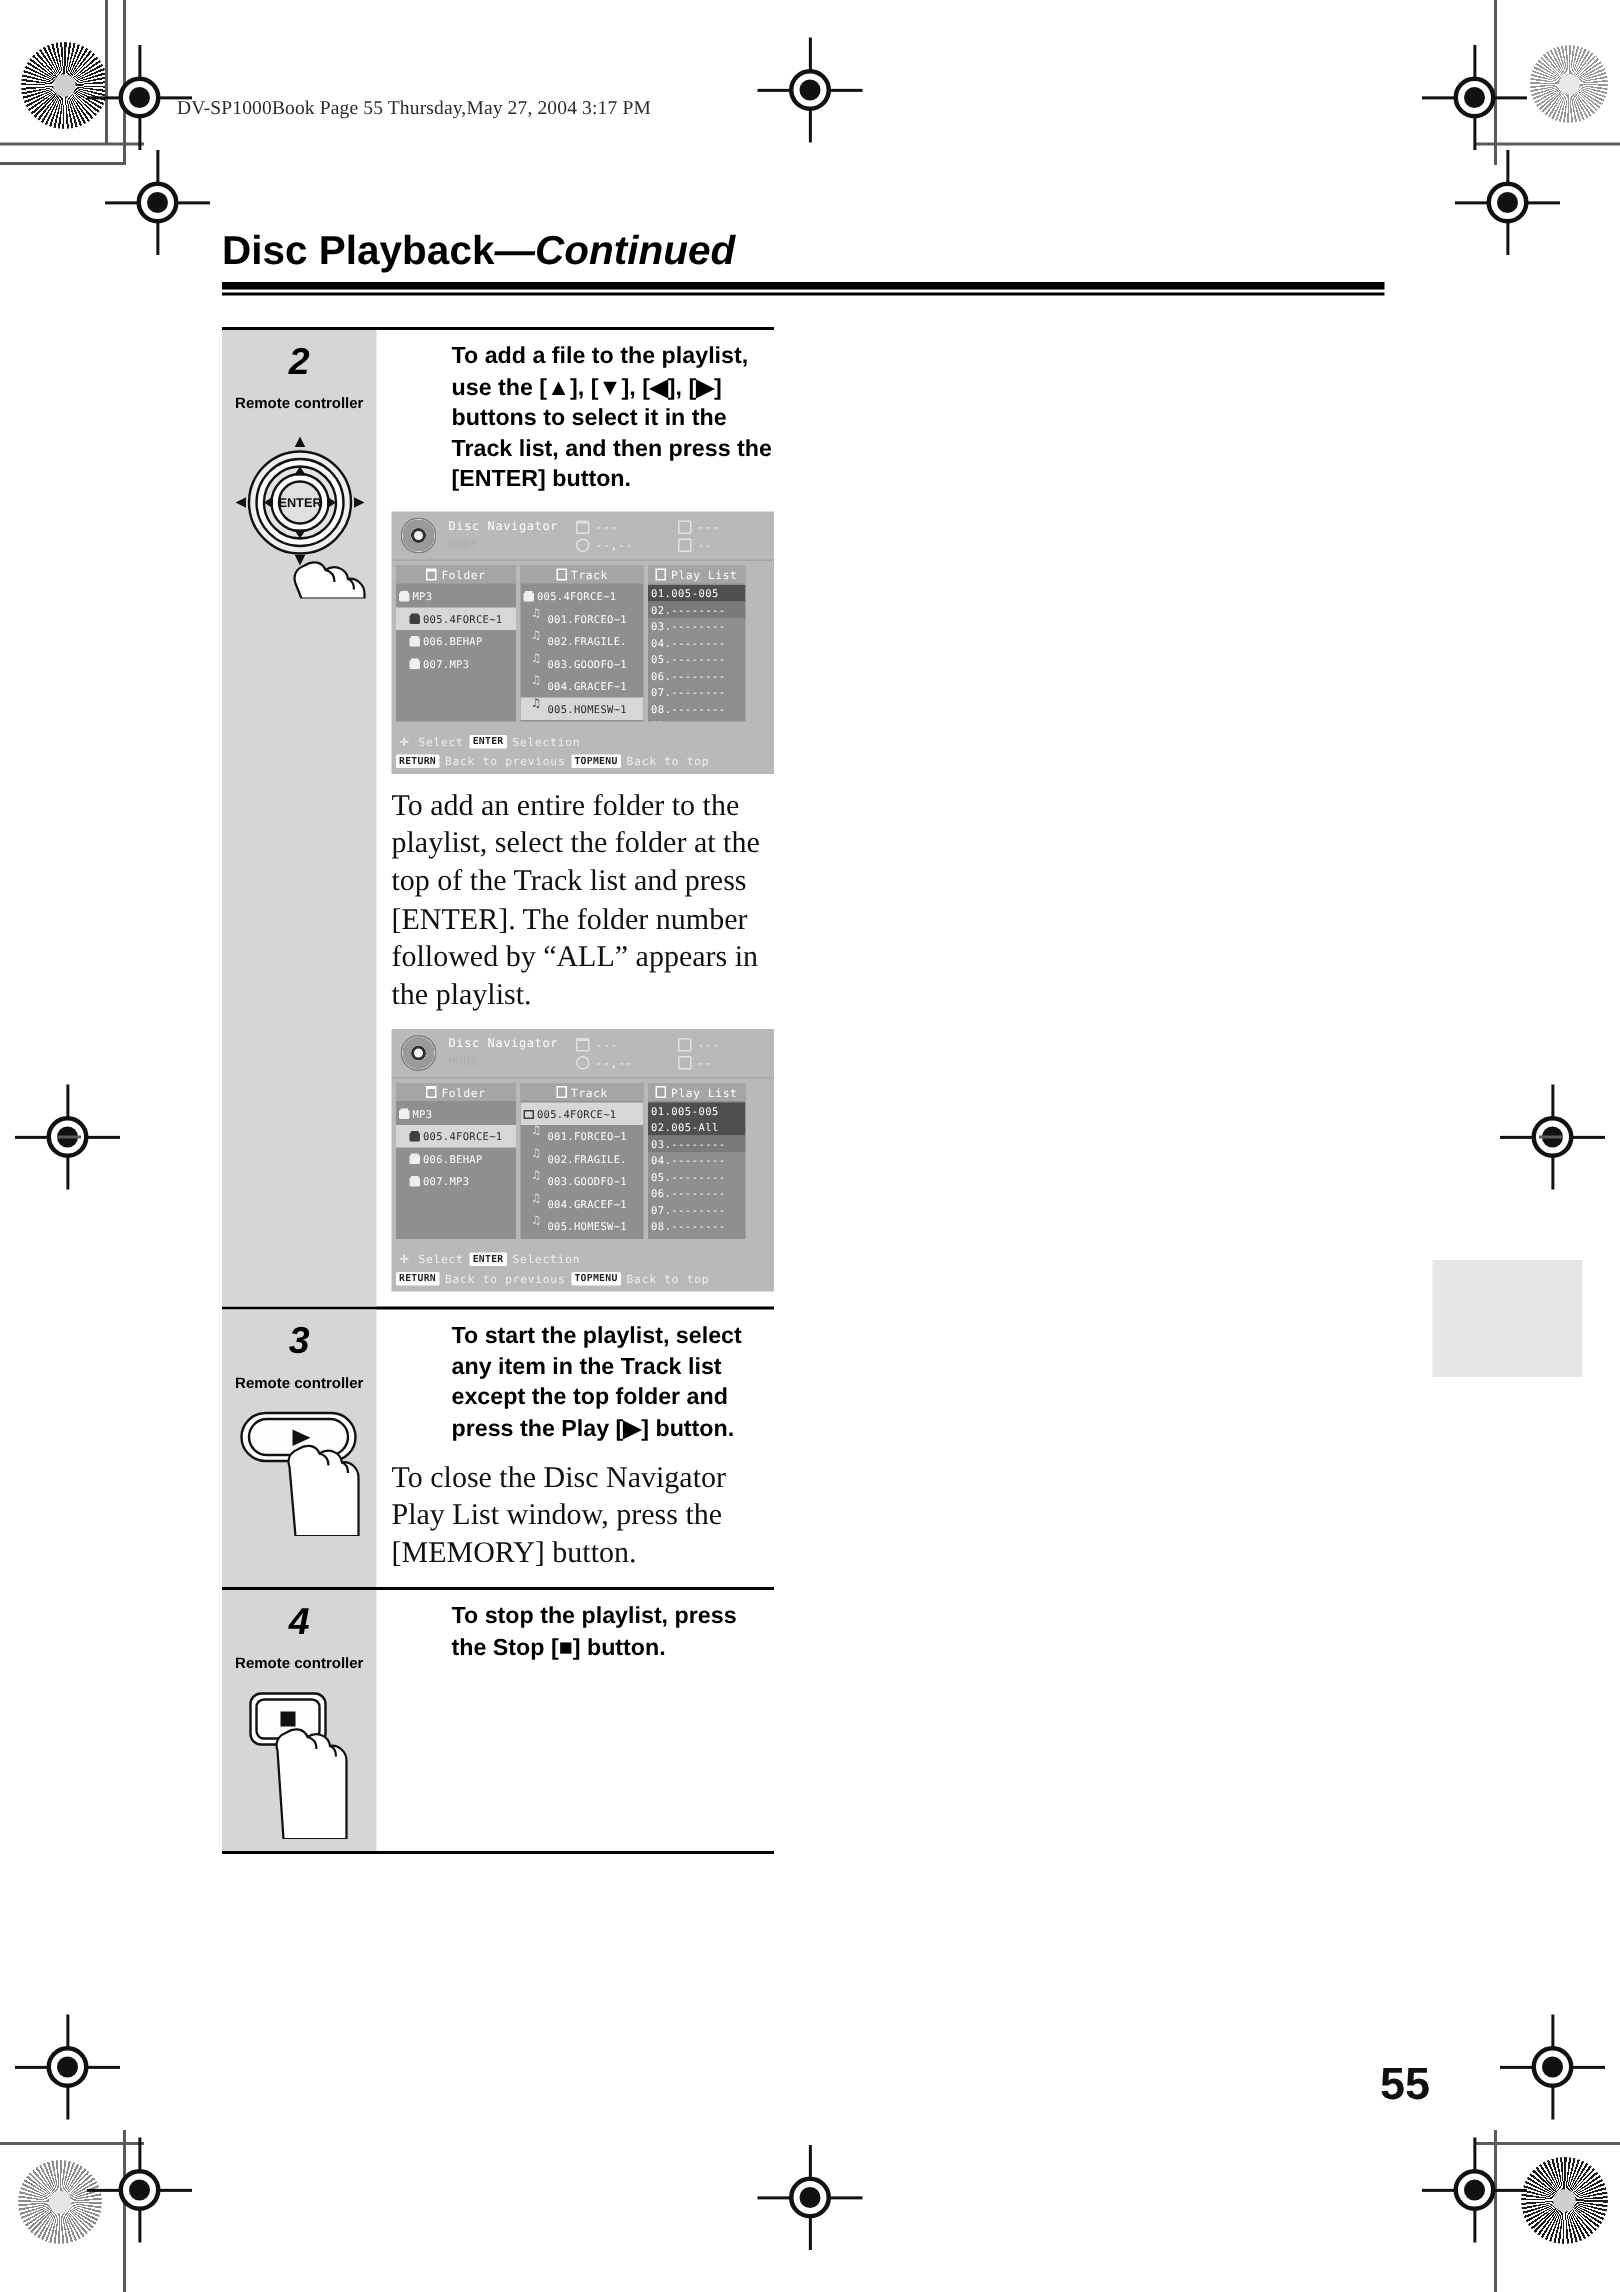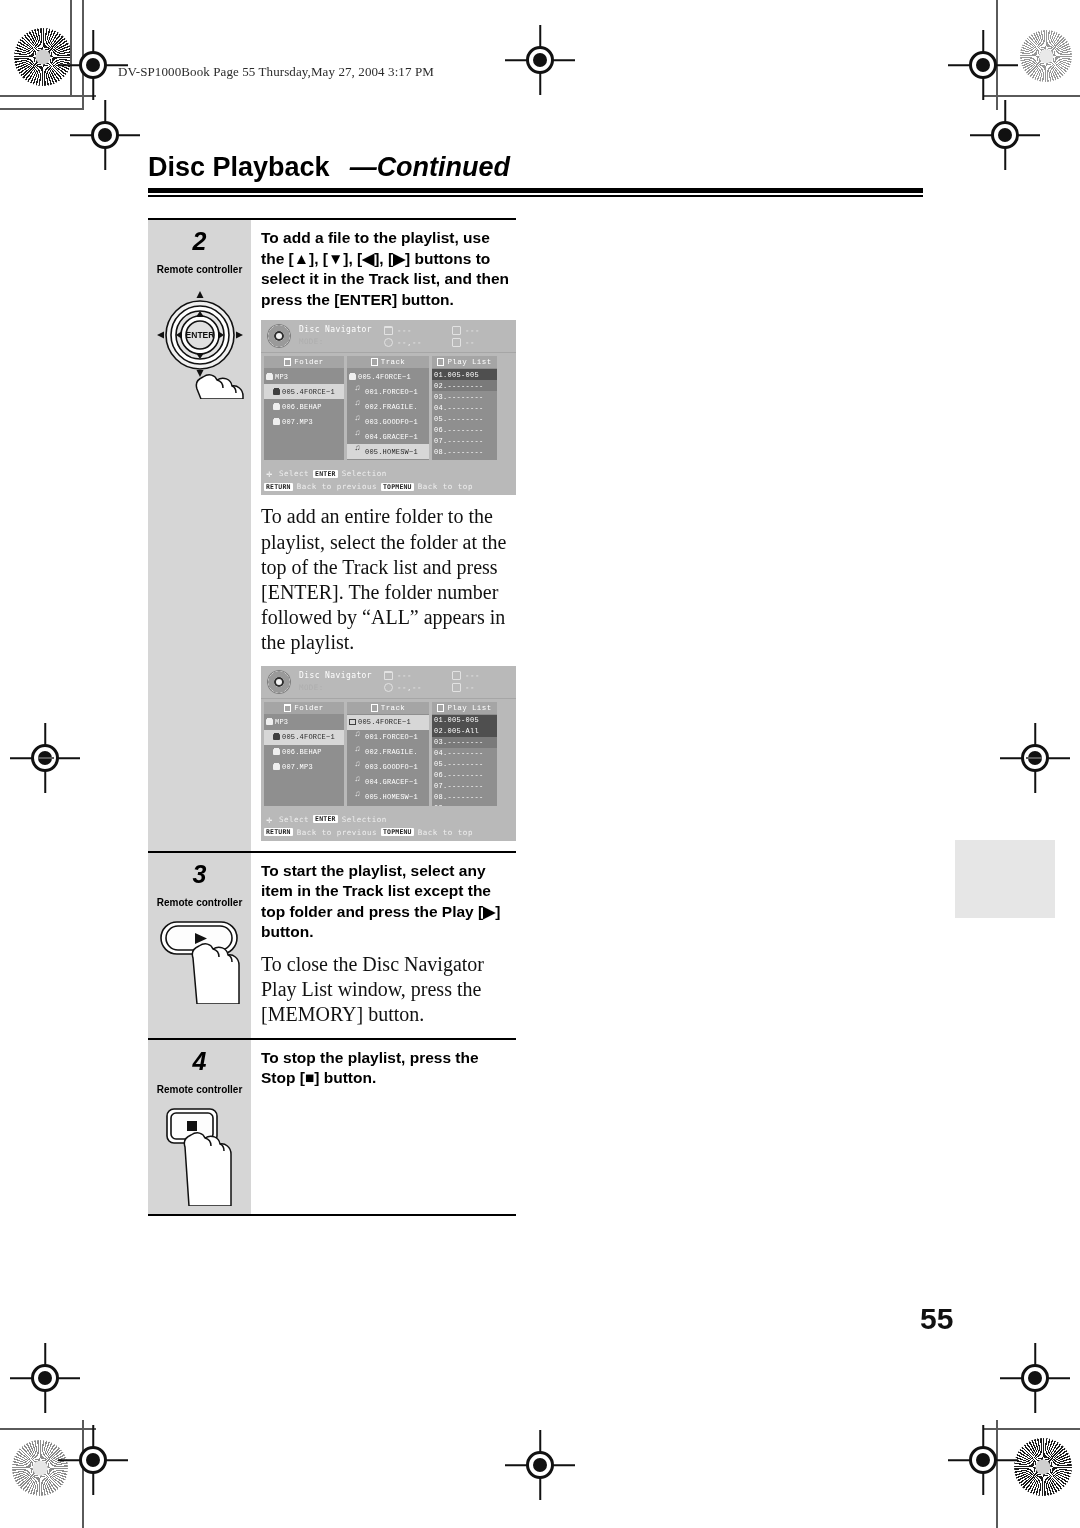--- a/index.html
+++ b/index.html
@@ -41,21 +41,21 @@
     position:absolute; left:118px; top:64px;
     font-size:13px; color:#2b2b2b; letter-spacing:.1px; white-space:nowrap;
   }
 
   
   .page-head { position:absolute; left:148px; top:152px; width:775px; }
   .page-head .title {
     font-family:"Liberation Sans", sans-serif;
     font-size:27px; font-weight:bold; color:#000; white-space:nowrap;
   }
-  .page-head .title .cont { font-style:italic; font-weight:bold;margin-left:20px; }
+  .page-head .title .cont { font-style:italic; font-weight:bold; }
   .rule-thick { height:5px; background:#000; margin-top:5px; }
   .rule-thin  { height:1.5px; background:#000; margin-top:2px; }
 
   
   .steps { position:absolute; left:148px; top:218px; width:368px; }
   .step { display:flex; border-top:2.5px solid #000; }
   .step.last { border-bottom:2px solid #000; }
   .step-side {
     width:103px; min-width:103px; background:#d6d6d6; position:relative;
     padding-bottom:8px;
@@ -66,21 +66,21 @@
     color:#000; text-align:center; padding-top:9px; line-height:1;
   }
   .step-side-label {
     font-family:"Liberation Sans", sans-serif;
     font-weight:bold; font-size:10px; color:#000;
     text-align:center; margin-top:10px; white-space:nowrap;
   }
   .step-body { flex:1; padding:8px 0 10px 10px; }
   .step-lead {
     font-family:"Liberation Sans", sans-serif;
-    font-weight:bold; font-size:15.5px; line-height:1.33; color:#000;
+    font-weight:bold; font-size:15.5px; line-height:1.33; color:#000;margin-left:40px;
   }
   .para {
     font-family:"Liberation Serif", serif;
     font-size:20px; line-height:1.26; color:#111; margin-top:9px;
   }
 
   
   .illus { position:relative; margin:6px auto 0; }
 
   
@@ -118,21 +118,21 @@
   .meta-ico {
     width:9px; height:9px; border:1px solid #e2e2e2; box-sizing:border-box;
     display:inline-block; flex:none;
   }
   .meta-ico.folder { border-radius:1px 2px 1px 1px; border-top-width:2px; }
   .meta-ico.file   { border-radius:1px; }
   .meta-ico.clock  { border-radius:50%; }
   .meta-ico.list   { border-radius:1px; }
   .meta-val { font-size:7.5px; color:#efefef; letter-spacing:.5px; }
 
-  .cols { display:flex; gap:3px; padding:3px; height:110px; box-sizing:border-box;font-family:Liberation Mono, monospace; }
+  .cols { display:flex; gap:3px; padding:3px; height:110px; box-sizing:border-box; }
   .col { background:#8f8f8f; box-sizing:border-box; display:flex; flex-direction:column; }
   .col.folder { width:80px; }
   .col.track  { width:82px; }
   .col.play   { width:65px; }
   .col-head {
     height:12px; display:flex; align-items:center; justify-content:center;
     gap:3px; background:#a5a5a5; font-size:7.5px; color:#fff; letter-spacing:.4px;
   }
   .col-head .hico {
     width:7px; height:8px; border:1px solid #fff; box-sizing:border-box;
@@ -180,21 +180,21 @@
     padding:1px 2px; border-radius:1px; letter-spacing:.2px; line-height:1;
   }
   .bar-txt { font-size:7.5px; color:#efefef; letter-spacing:.5px; }
   .dpad {
     width:11px; height:11px; flex:none; position:relative; color:#fff;
     font-size:10px; line-height:11px; text-align:center;
   }
 
   
   .pageno {
-    position:absolute; left:920px; top:1302px;
+    position:absolute; left:920px; top:1373px;
     font-family:"Liberation Sans", sans-serif;
     font-size:30px; font-weight:bold; color:#111;
   }
   
   .thumbtab { position:absolute; left:955px; top:840px; width:100px; height:78px; background:#e6e6e6; }
 </style>
 </head>
 <body>
 
 <div class="rosette" style="left:14px; top:28px; width:58px; height:58px;"></div>

